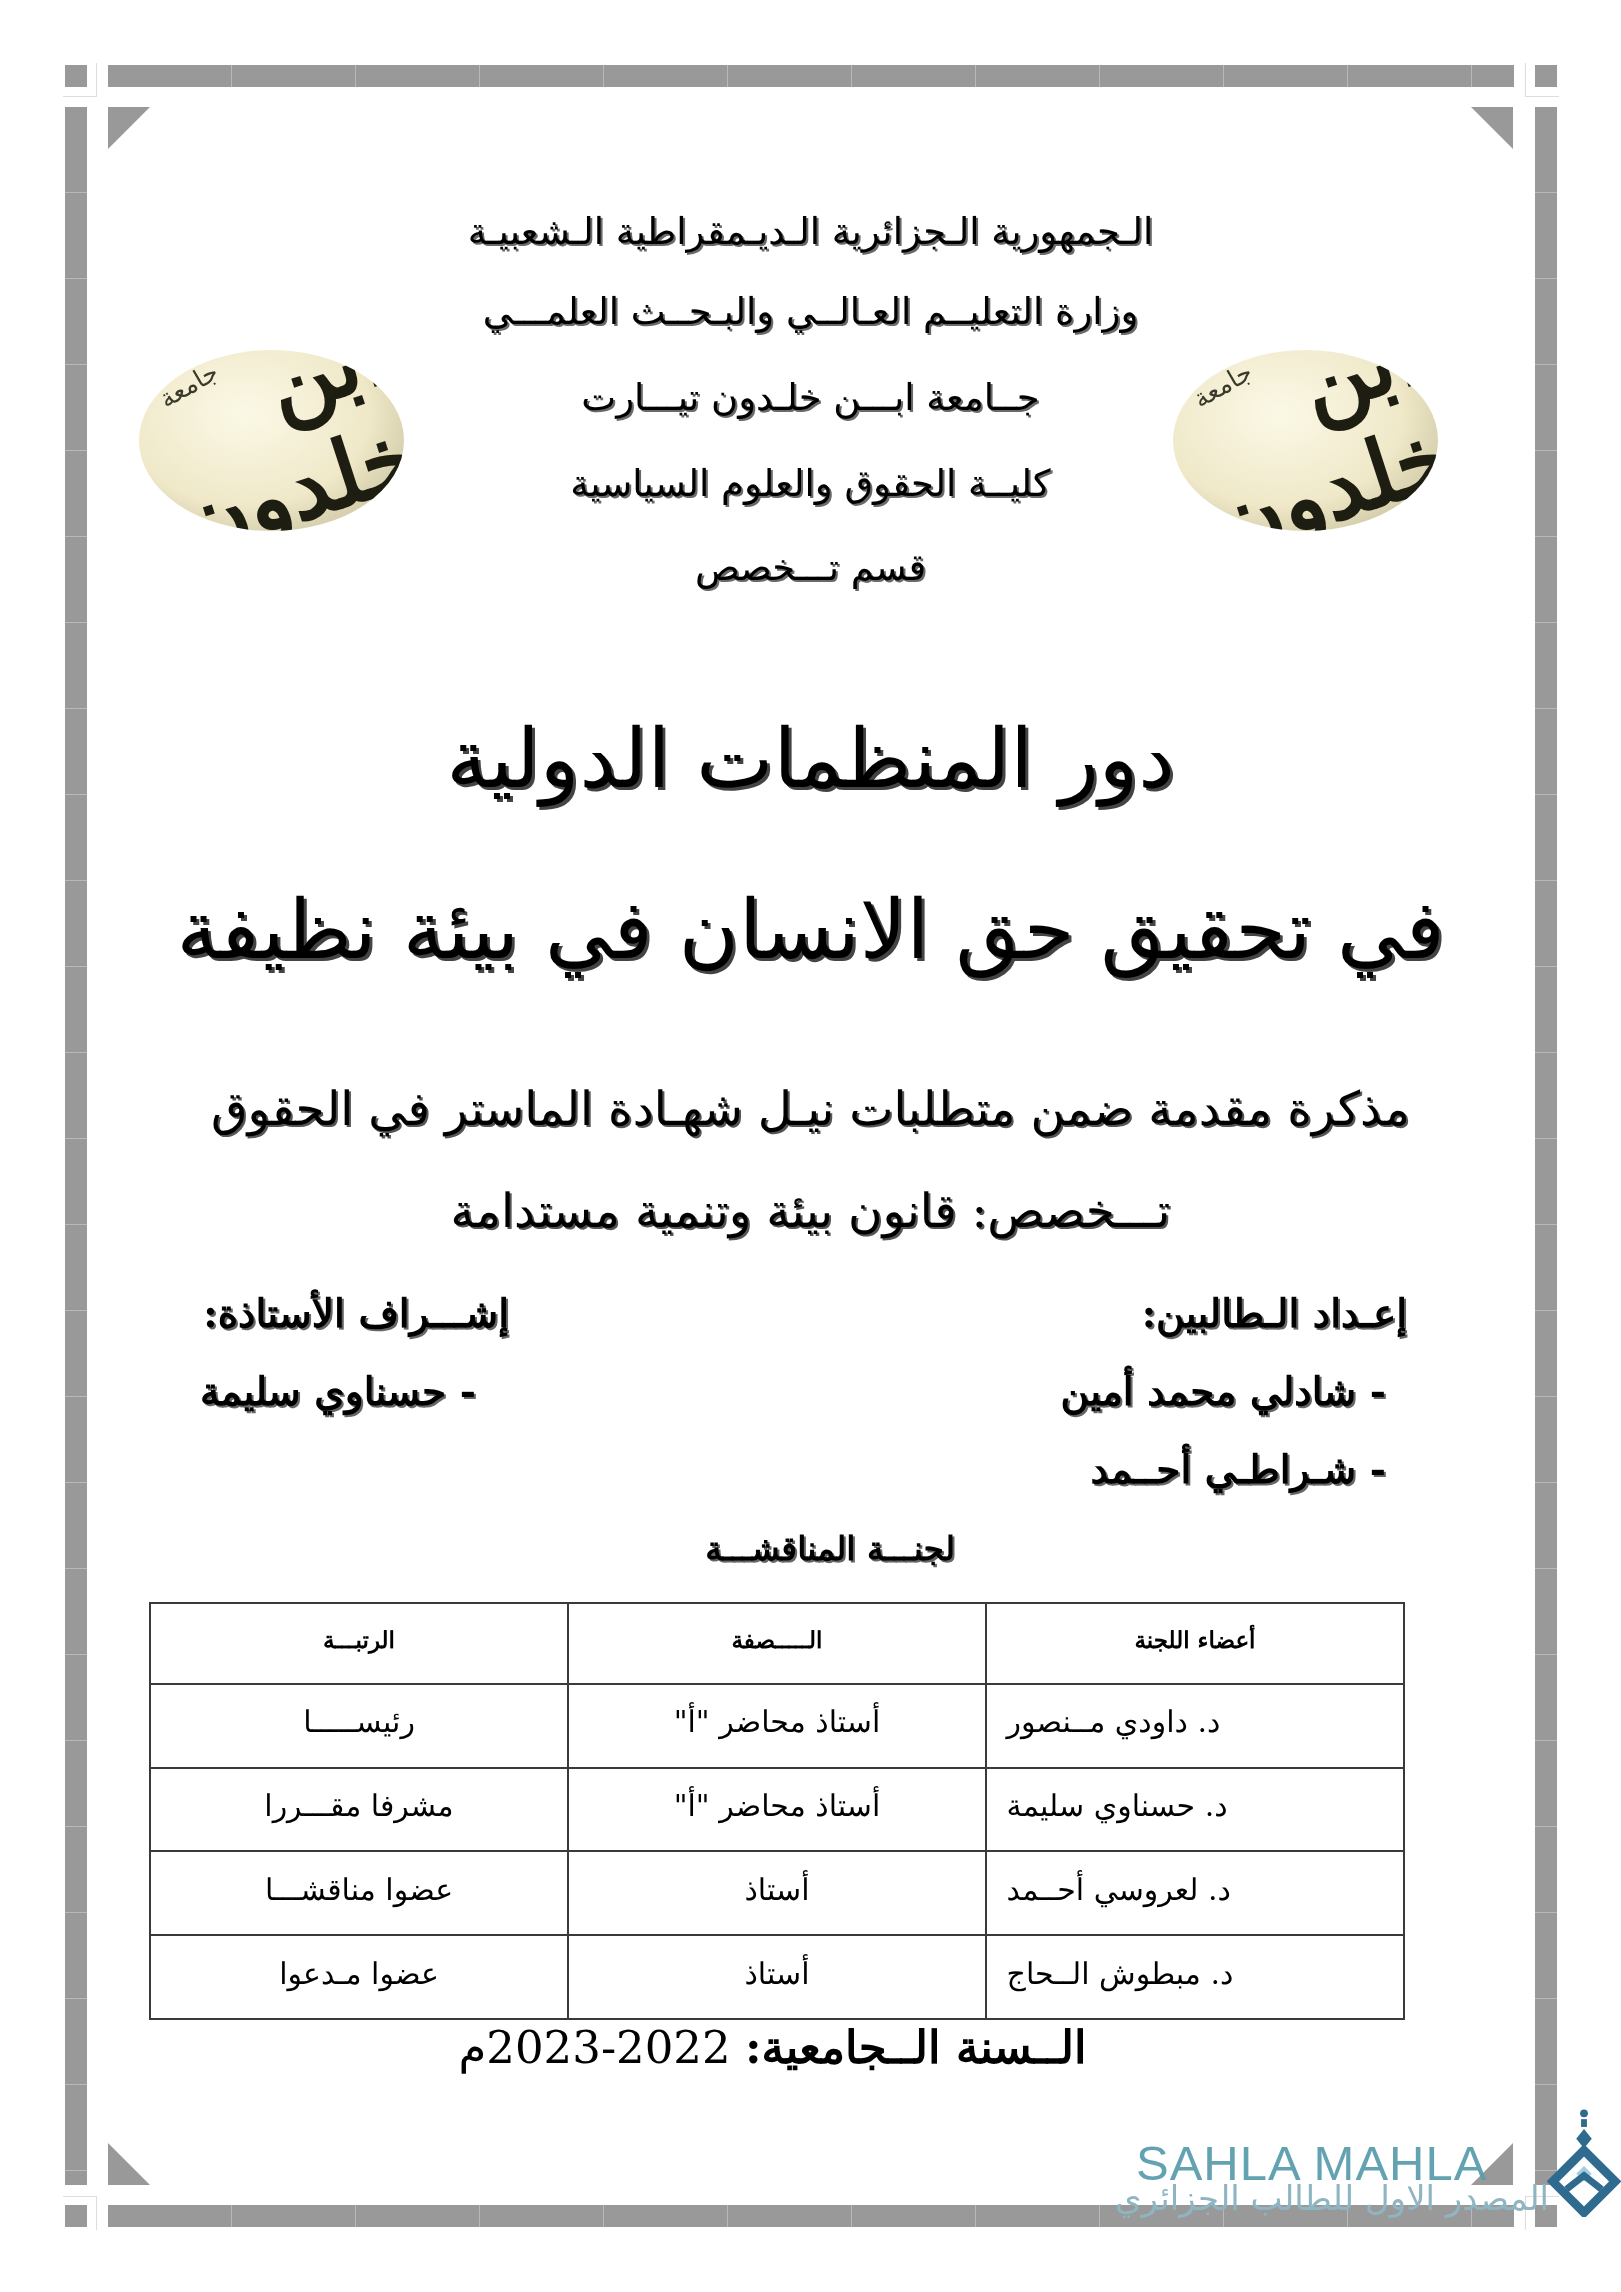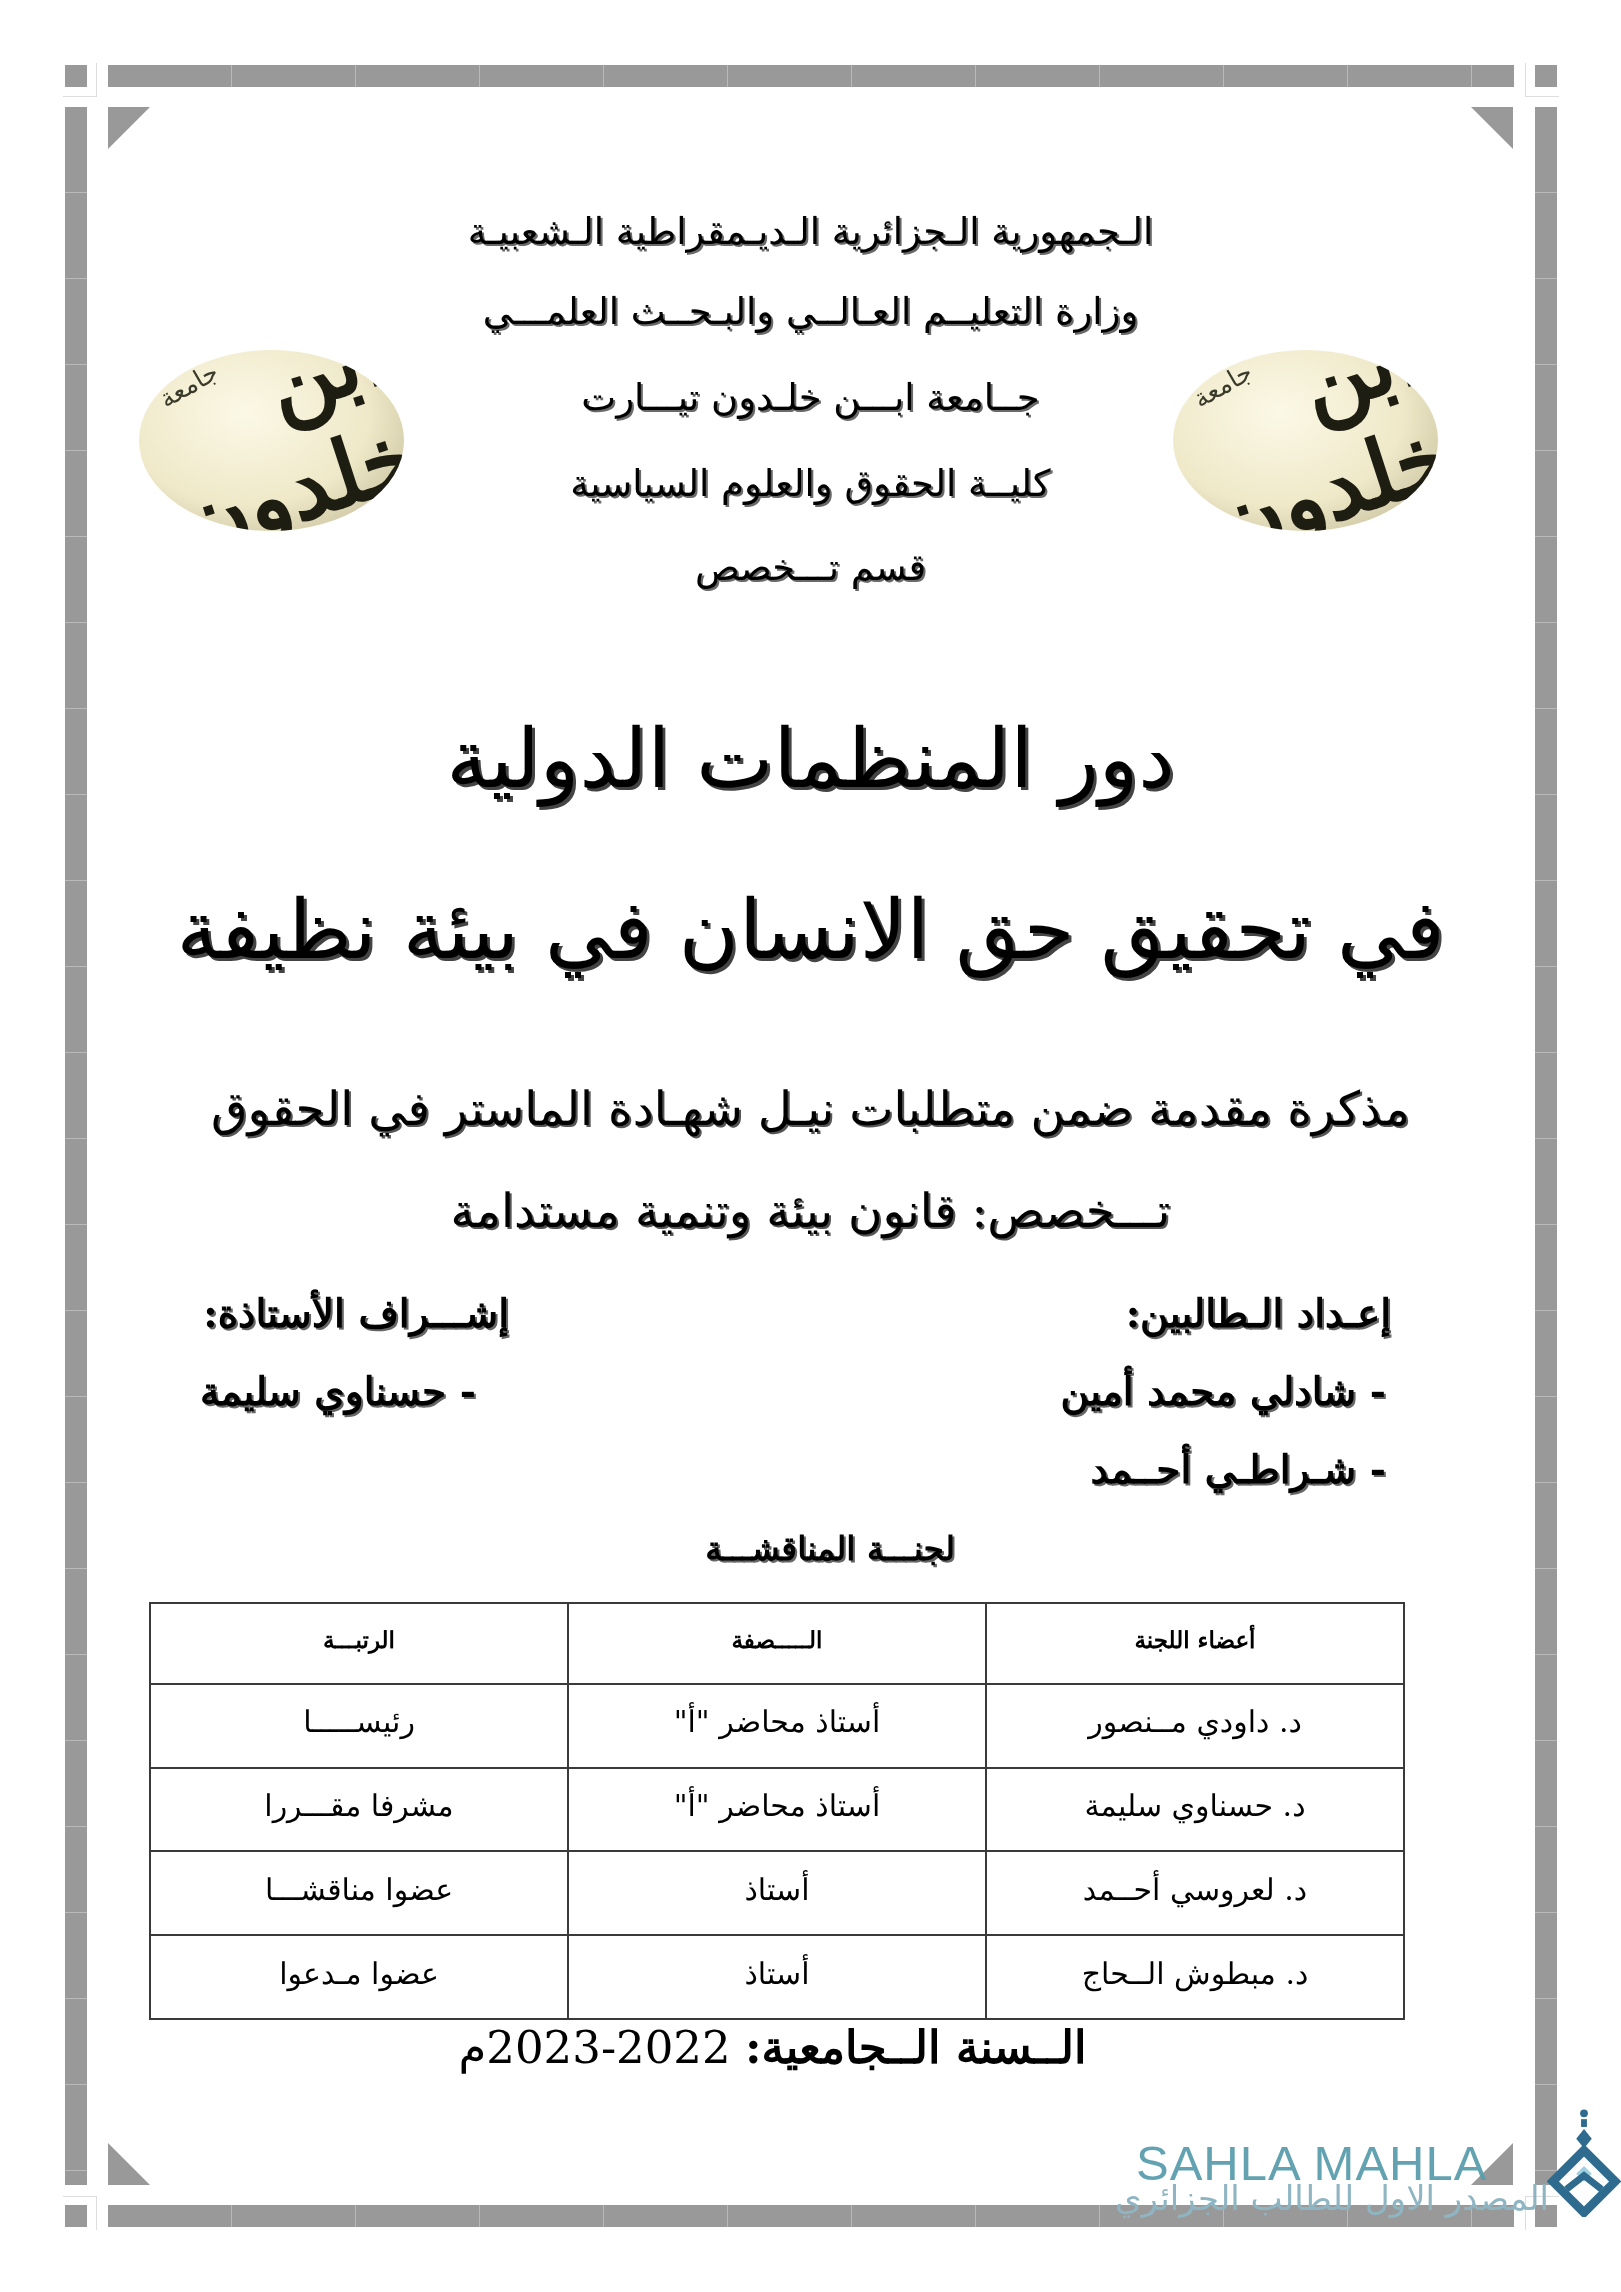--- a/index.html
+++ b/index.html
@@ -24,21 +24,21 @@
                display:flex; align-items:center; justify-content:center;
                font-size:90px; color:#1d1d12; font-weight:bold; direction:rtl;
                transform: rotate(-18deg); }
   .logo .ring { position:absolute; left:17.6px; top:19.6px; font-size:25.5px; color:#3a3a2a; direction:rtl; transform:rotate(-30deg); }
   table.committee { position:absolute; left:149px; top:1602px; width:1256px; height:371px;
                     border-collapse:collapse; direction:rtl; table-layout:fixed; }
   table.committee td, table.committee th { border:2px solid #3a3a3a; text-align:center; vertical-align:middle;
                     font-size:30px; padding:0 19.6px 7.8px 19.6px; white-space:nowrap; }
   table.committee th { font-weight:bold; font-size:23px; height:71px; }
   table.committee td { font-weight:normal; height:74px;border-radius:12px; }
-  table.committee td.member { text-align:center; }
+  table.committee td.member { text-align:left; }
   .year { position:absolute; top:2021px; left:0; width:1545px; text-align:center; direction:rtl;
           font-size:45px; white-space:nowrap; }
   .year b { font-weight:bold; }
   .wm-en { position:absolute; left:1136px; top:2135px; font-family:"Liberation Sans", sans-serif;
            font-size:49px; color:#5b9ead; letter-spacing:1px; white-space:nowrap; opacity:0.95; }
   .wm-ar { position:absolute; left:1181px; top:2178px; width:368px; text-align:center; font-family:"DejaVu Sans", sans-serif;
            font-size:34px; color:#8fb5c2; direction:rtl; white-space:nowrap; }
   .wm-icon { position:absolute; left:1547px; top:2107px; width:74px; height:110px; }
 </style>
 </head>
@@ -80,21 +80,21 @@
   <span class="ring">جامعة</span>
   <span class="cal">ابن خلدون</span>
 </div>
 
 <div class="line title" style="top:711px;">دور المنظمات الدولية</div>
 <div class="line title" style="top:882px;">في تحقيق حق الانسان في بيئة نظيفة</div>
 
 <div class="line sub" style="top:1081px;">مذكرة مقدمة ضمن متطلبات نيـل شهـادة الماستر في الحقوق</div>
 <div class="line sub" style="top:1183px;">تـــخصص: قانون بيئة وتنمية مستدامة</div>
 
-<div class="abs rtl" style="right:230px;top:1290px;">إعـداد الـطالبين:</div>
+<div class="abs rtl" style="right:214px;top:1290px;">إعـداد الـطالبين:</div>
 <div class="abs rtl" style="right:235px;top:1368px;">- شادلي محمد أمين</div>
 <div class="abs rtl" style="right:235px;top:1446px;">- شـراطـي أحــمد</div>
 
 <div class="abs rtl" style="right:1112px;top:1290px;">إشـــراف الأستاذة:</div>
 <div class="abs rtl" style="right:1145px;top:1368px;">- حسناوي سليمة</div>
 
 <div class="line rtl" style="top:1529px;left:19.6px;font-size:33px;">لجنـــة المناقشـــة</div>
 
 <table class="committee">
   <tbody>

